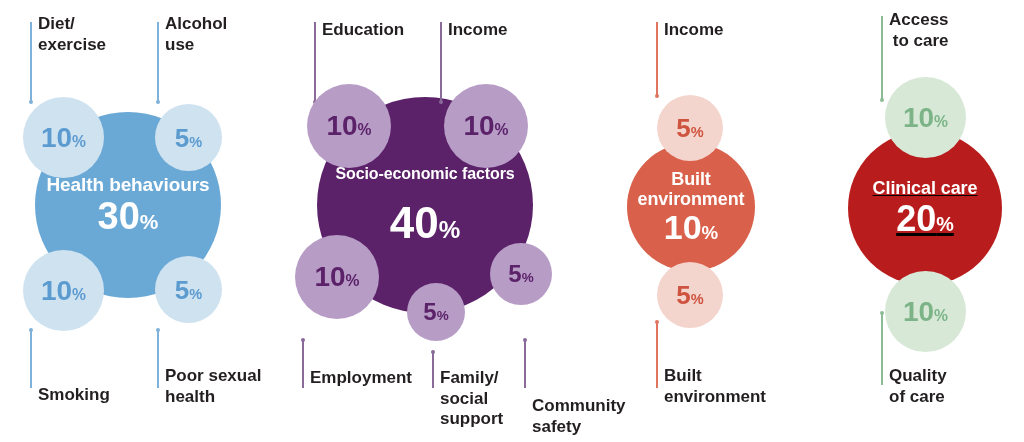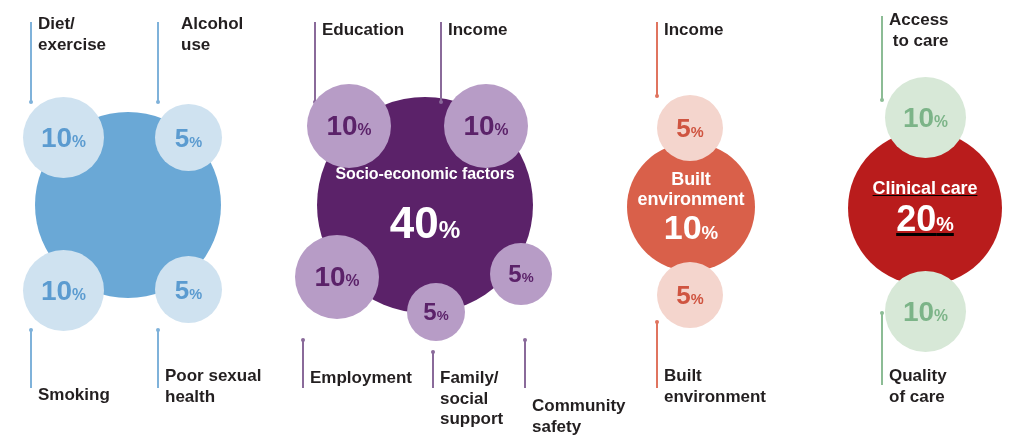--- a/index.html
+++ b/index.html
@@ -105,20 +105,25 @@
       <span class="cap bottom" style="background:#7fb2da;"></span>
     </div>
     <div class="connector" style="left:30px; top:330px; height:58px; background:#7fb2da;">
       <span class="cap top" style="background:#7fb2da;"></span>
     </div>
     <div class="connector" style="left:157px; top:330px; height:58px; background:#7fb2da;">
       <span class="cap top" style="background:#7fb2da;"></span>
     </div>
 
     <div class="bubble bubble-main" style="left:35px; top:112px; width:186px; height:186px; background:#6aa8d6;">
+      <div class="main-title" style="font-size:19px; margin-bottom:2px;">Health
+behaviours</div>
+      <div class="main-value" style="font-size:38px;">
+        <span>30</span><span class="pct">%</span>
+      </div>
     </div>
 
     <div class="bubble bubble-sat" style="left:23px; top:97px; width:81px; height:81px; background:#cfe2f0;">
       <div class="sat-value" style="font-size:28px; color:#5b9bd0;">
         <span>10</span><span class="pct">%</span>
       </div>
     </div>
     <div class="bubble bubble-sat" style="left:155px; top:104px; width:67px; height:67px; background:#cfe2f0;">
       <div class="sat-value" style="font-size:26px; color:#5b9bd0;">
         <span>5</span><span class="pct">%</span>
@@ -130,21 +135,21 @@
       </div>
     </div>
     <div class="bubble bubble-sat" style="left:155px; top:256px; width:67px; height:67px; background:#cfe2f0;">
       <div class="sat-value" style="font-size:26px; color:#5b9bd0;">
         <span>5</span><span class="pct">%</span>
       </div>
     </div>
 
     <div class="leaf-label top" style="left:38px; top:14px;">Diet/
 exercise</div>
-    <div class="leaf-label top" style="left:165px; top:14px;margin-left:16px;">Alcohol
+    <div class="leaf-label top" style="left:165px; top:14px;">Alcohol
 use</div>
     <div class="leaf-label bottom" style="left:38px; top:385px;text-align:right;">Smoking</div>
     <div class="leaf-label bottom" style="left:165px; top:366px;">Poor sexual
 health</div>
   </div>
 
   <div>
 
     <div class="connector" style="left:314px; top:22px; height:80px; background:#8a6a9a;">
       <span class="cap bottom" style="background:#8a6a9a;"></span>

